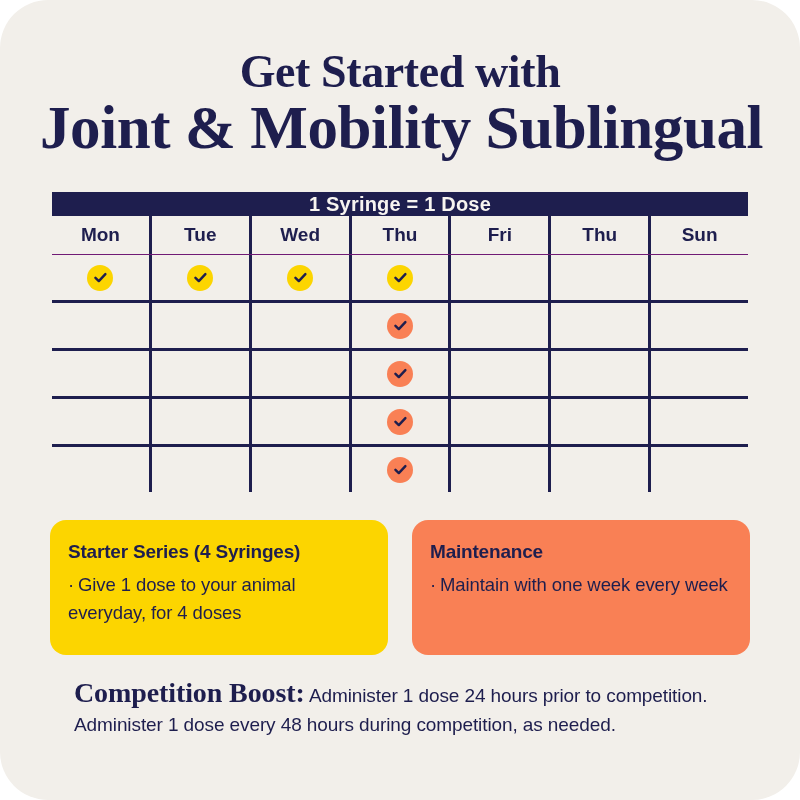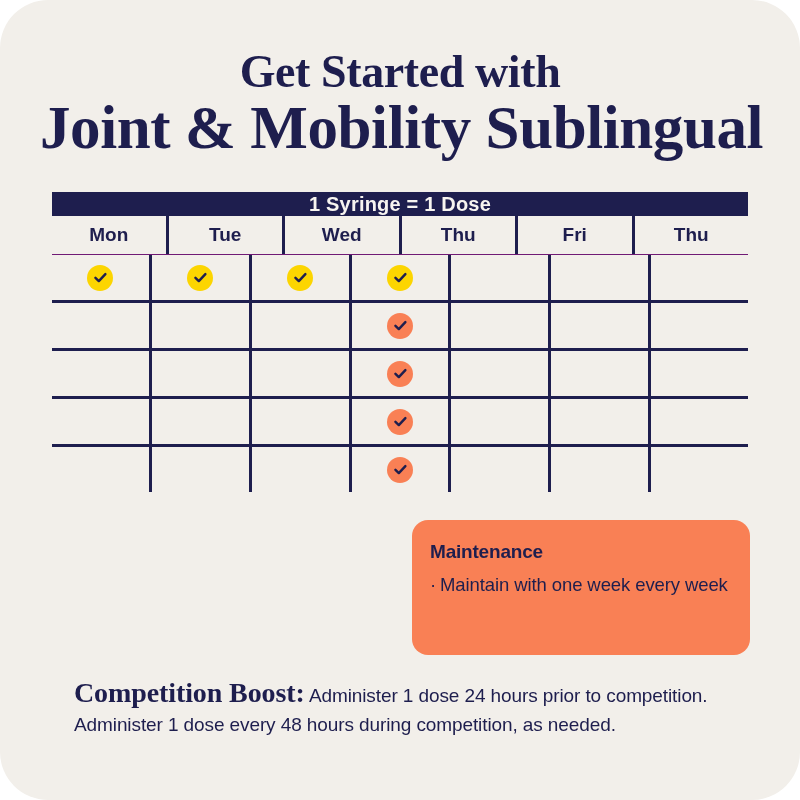--- a/index.html
+++ b/index.html
@@ -158,20 +158,21 @@
 
   <div id="table">
     <div id="banner">1 Syringe = 1 Dose</div>
     <div id="dayrow">
         <div class="day">Mon</div>
         <div class="day">Tue</div>
         <div class="day">Wed</div>
         <div class="day">Thu</div>
         <div class="day">Fri</div>
         <div class="day">Thu</div>
+        <div class="day">Sun</div>
       </div>
     <div id="gridbody">
         <div class="grid-row">
           <div class="cell">
             <div class="mark" style="background: rgb(252, 213, 0);">
               <svg width="15" height="15" viewBox="0 0 16 16">
                 <path d="M2.6 8.4 L6.2 11.8 L13.2 4.4" fill="none" stroke="#1E1E4E" stroke-width="2.6" stroke-linecap="round" stroke-linejoin="round"></path>
               </svg>
             </div>
           </div>
@@ -256,20 +257,26 @@
               </svg>
             </div>
           </div>
           <div class="cell"></div>
           <div class="cell"></div>
           <div class="cell"></div>
         </div>
       </div>
   </div>
 
+  <div class="legend" id="legend-starter" style="background: rgb(252, 213, 0);">
+    <div class="lg-title">Starter Series (4 Syringes)</div>
+    <div class="lg-body">
+      <span class="bullet">·</span><span class="txt">Give 1 dose to your animal everyday, for 4 doses</span>
+    </div>
+  </div>
 
   <div class="legend" id="legend-maint" style="background: rgb(249, 128, 85);">
     <div class="lg-title">Maintenance</div>
     <div class="lg-body">
       <span class="bullet">·</span><span class="txt">Maintain with one week every week</span>
     </div>
   </div>
 
   <div id="footer">
     <span class="lead">Competition Boost:</span><span class="rest"> Administer 1 dose 24 hours prior to competition. Administer 1 dose every 48 hours during competition, as needed.</span>

